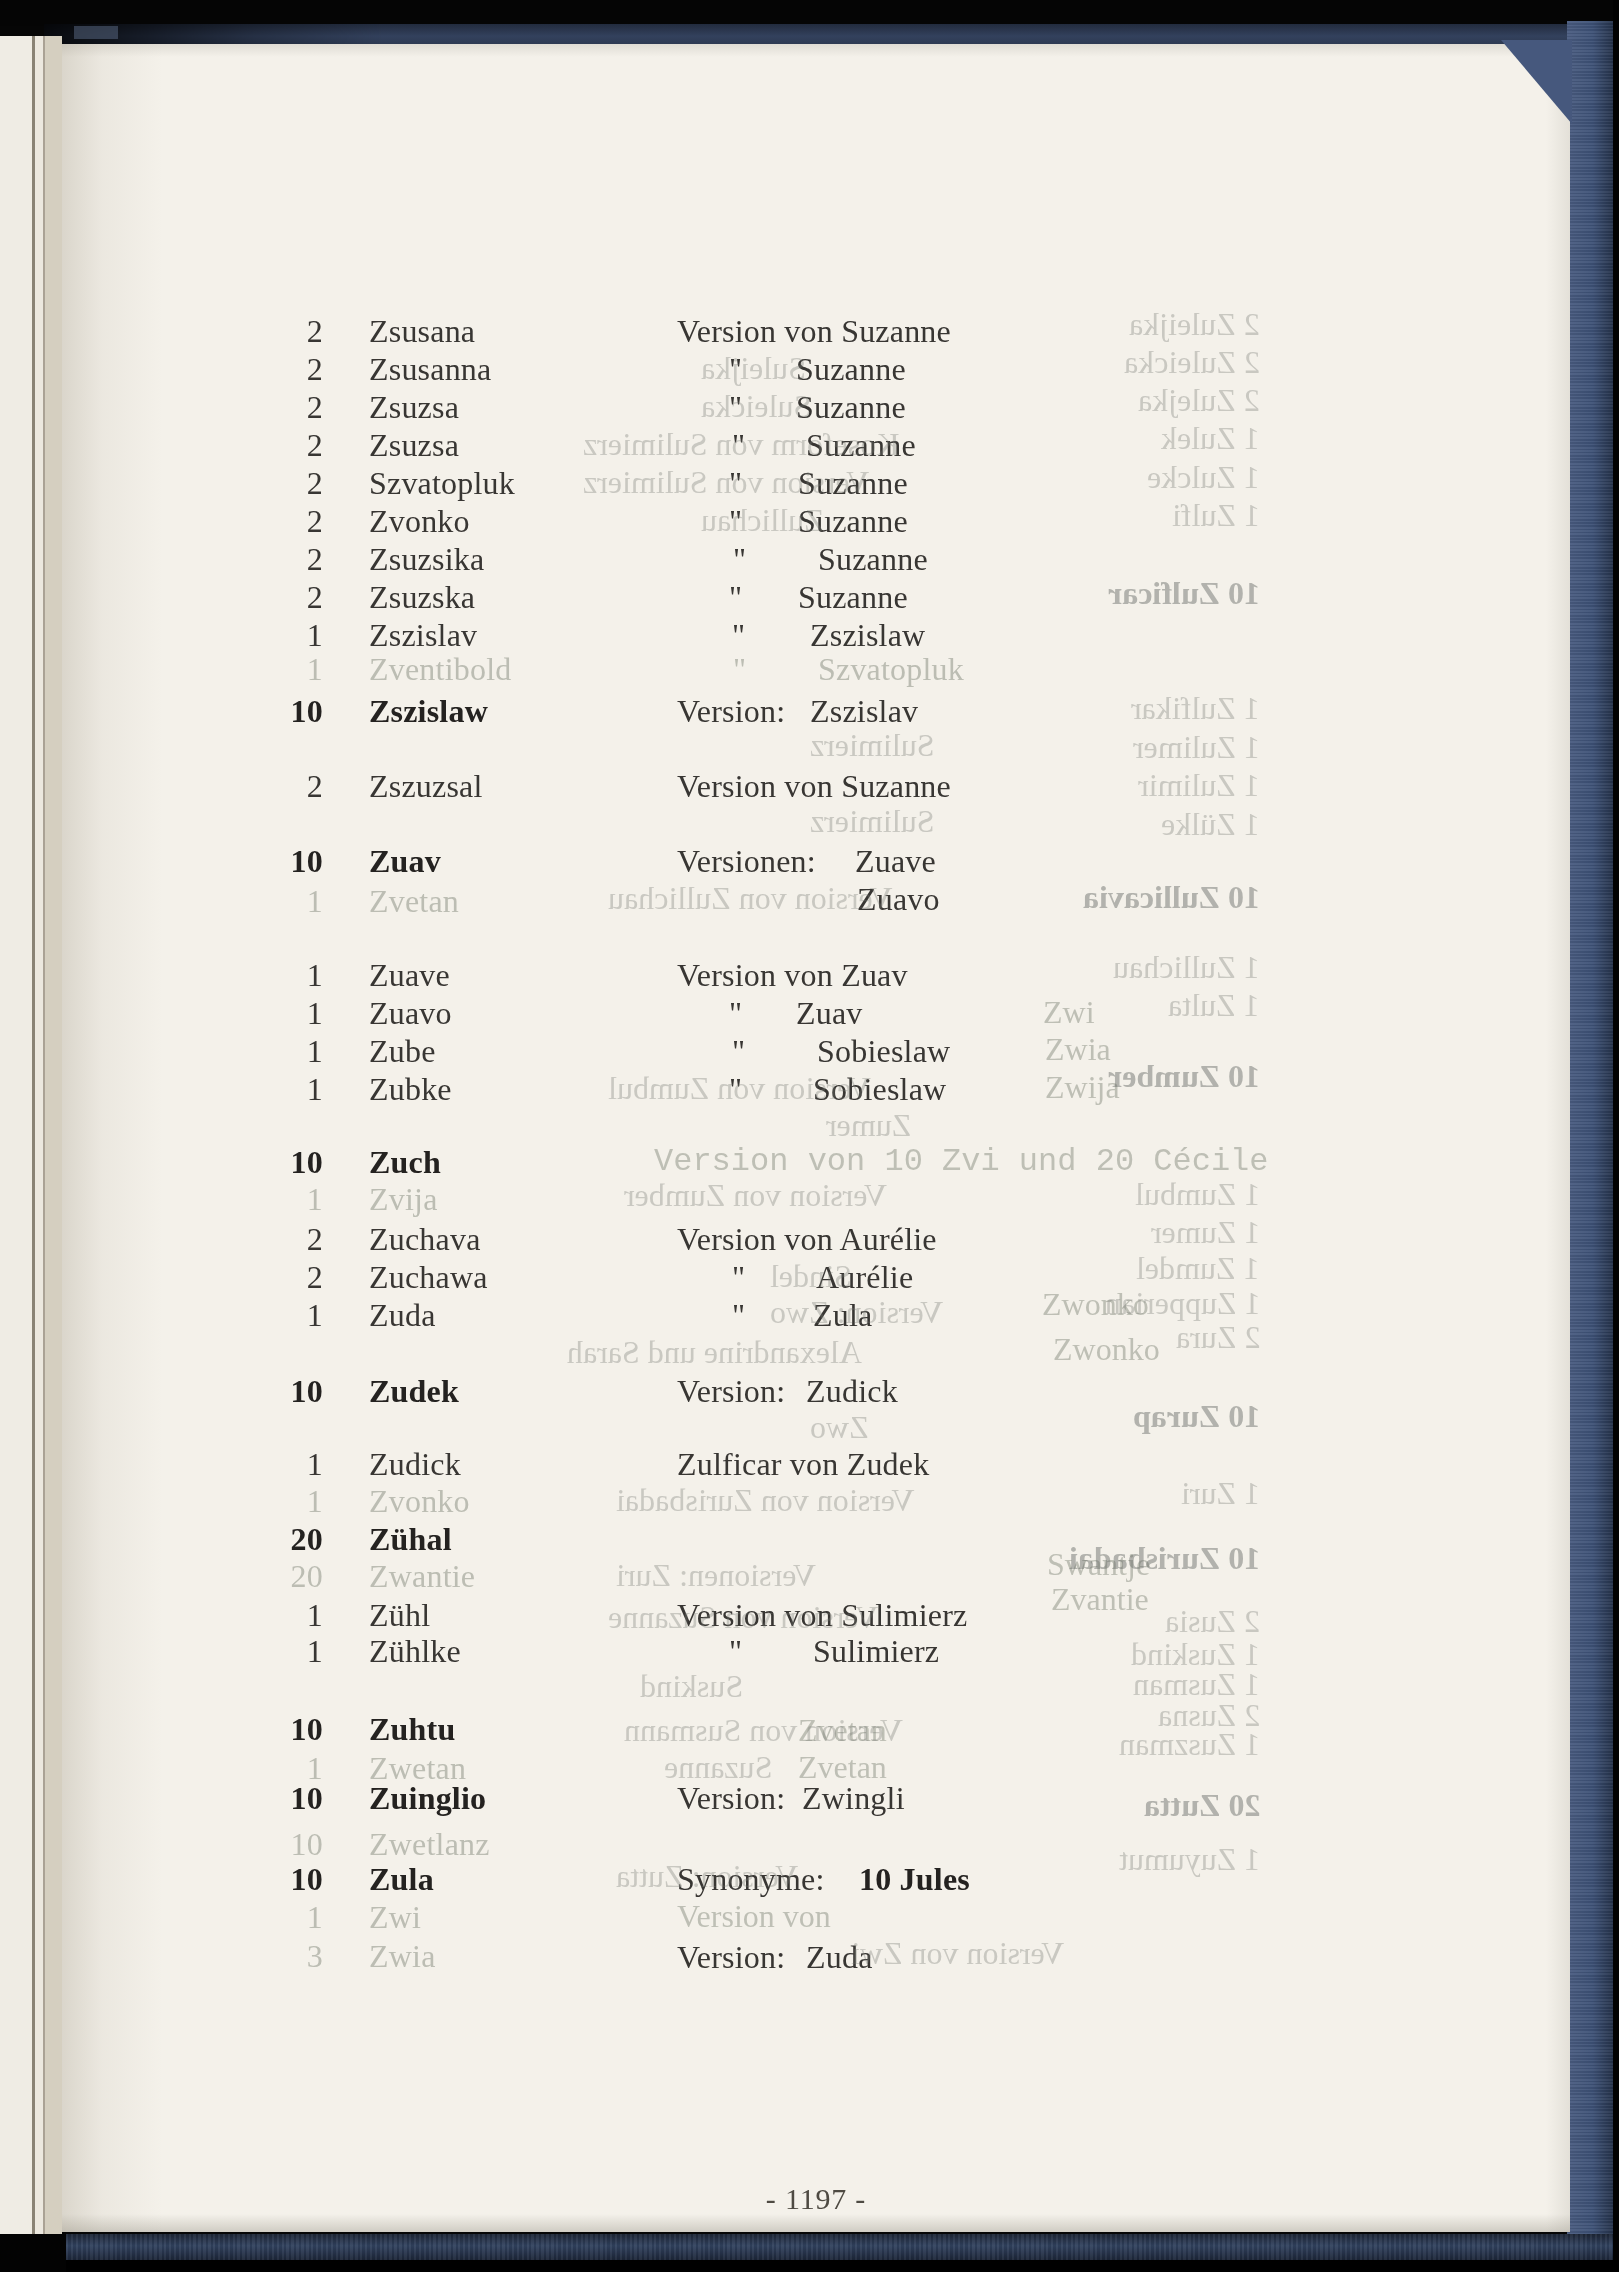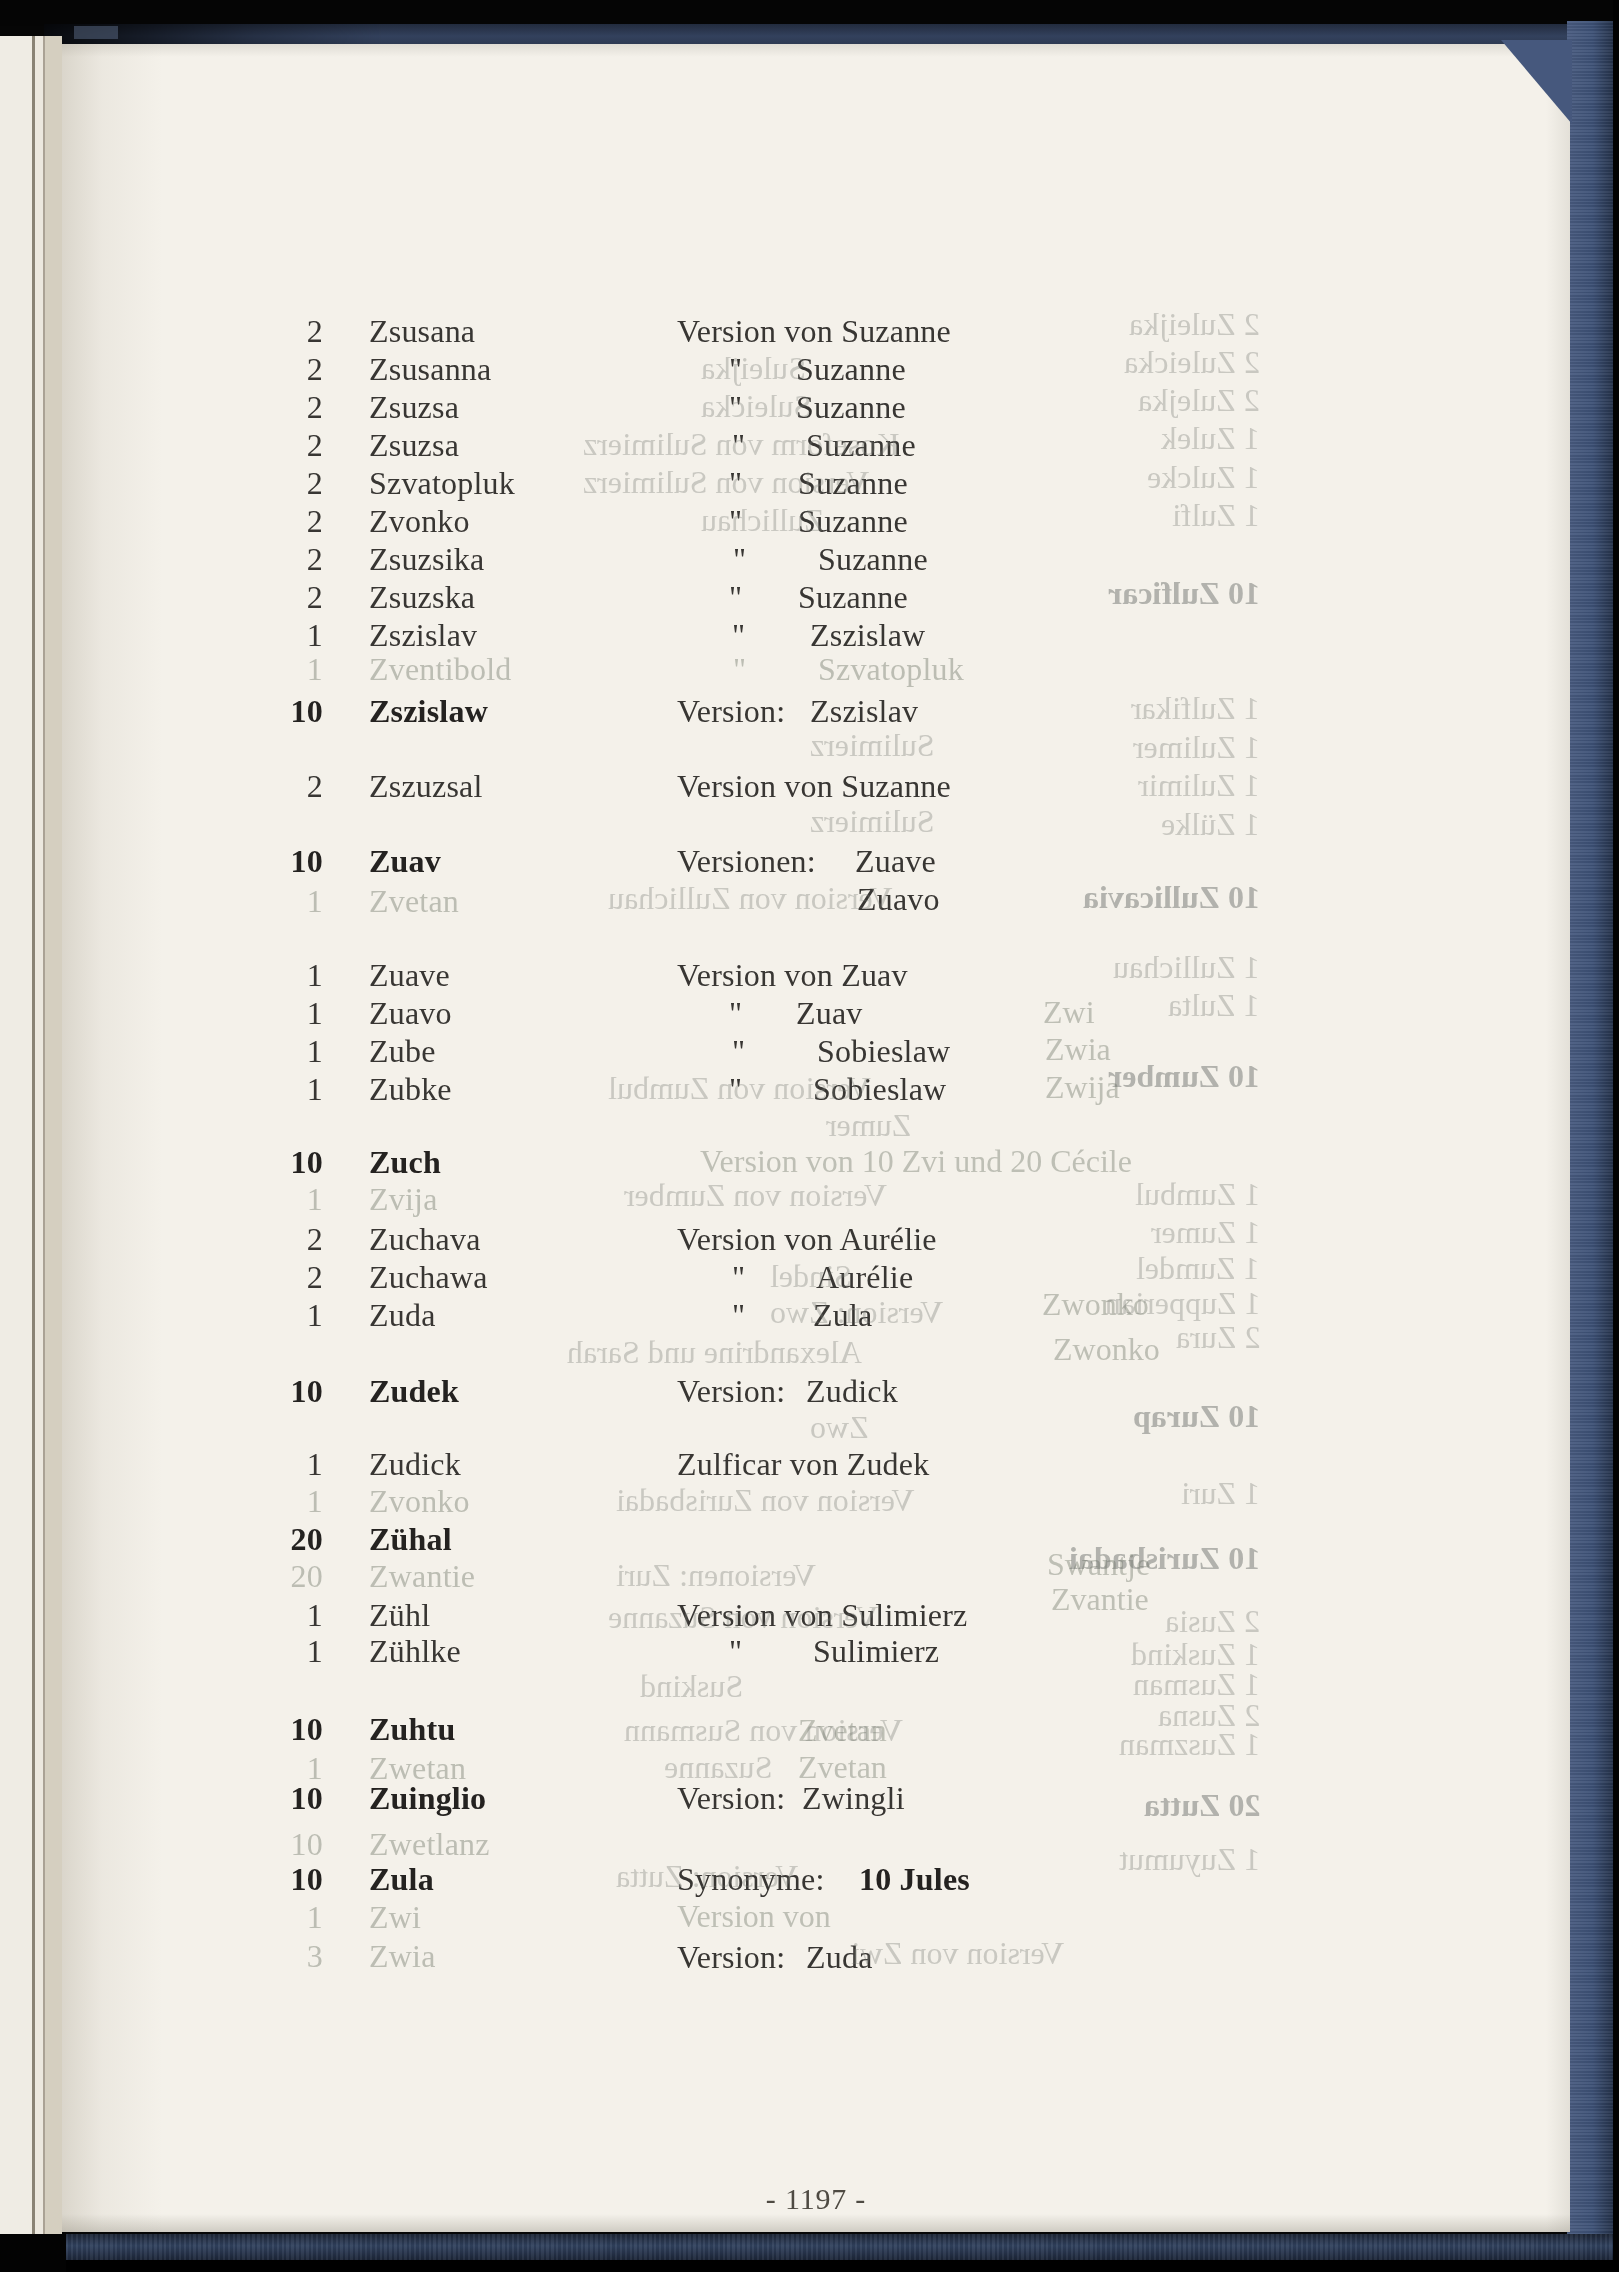--- a/index.html
+++ b/index.html
@@ -256,21 +256,21 @@
         <div class="cell name">Zwetlanz</div>
       </div>
       <div class="row ghost" style="top: 1854px;">
         <div class="cell count">1</div>
         <div class="cell name">Zwi</div>
       </div>
       <div class="row ghost" style="top: 1893px;">
         <div class="cell count">3</div>
         <div class="cell name">Zwia</div>
       </div>
-      <div class="ghost-read" style="left: 638px; top: 1099px;">Version von 10 Zvi und 20 Cécile</div>
+      <div class="ghost-read" style="left: 592px; top: 1099px; font-family: Liberation Mono, monospace;">Version von 10 Zvi und 20 Cécile</div>
       <div class="ghost-read" style="left: 981px; top: 950px;">Zwi</div>
       <div class="ghost-read" style="left: 983px; top: 987px;">Zwia</div>
       <div class="ghost-read" style="left: 983px; top: 1025px;">Zwija</div>
       <div class="ghost-read" style="left: 980px; top: 1242px;">Zwonko</div>
       <div class="ghost-read" style="left: 991px; top: 1287px;">Zwonko</div>
       <div class="ghost-read" style="left: 985px; top: 1502px;">Swantje</div>
       <div class="ghost-read" style="left: 989px; top: 1537px;">Zvantie</div>
       <div class="ghost-read" style="left: 736px; top: 1668px;">Zvetan</div>
       <div class="ghost-read" style="left: 736px; top: 1705px;">Zvetan</div>
       <div class="ghost-read" style="left: 615px; top: 1854px;">Version von</div>

